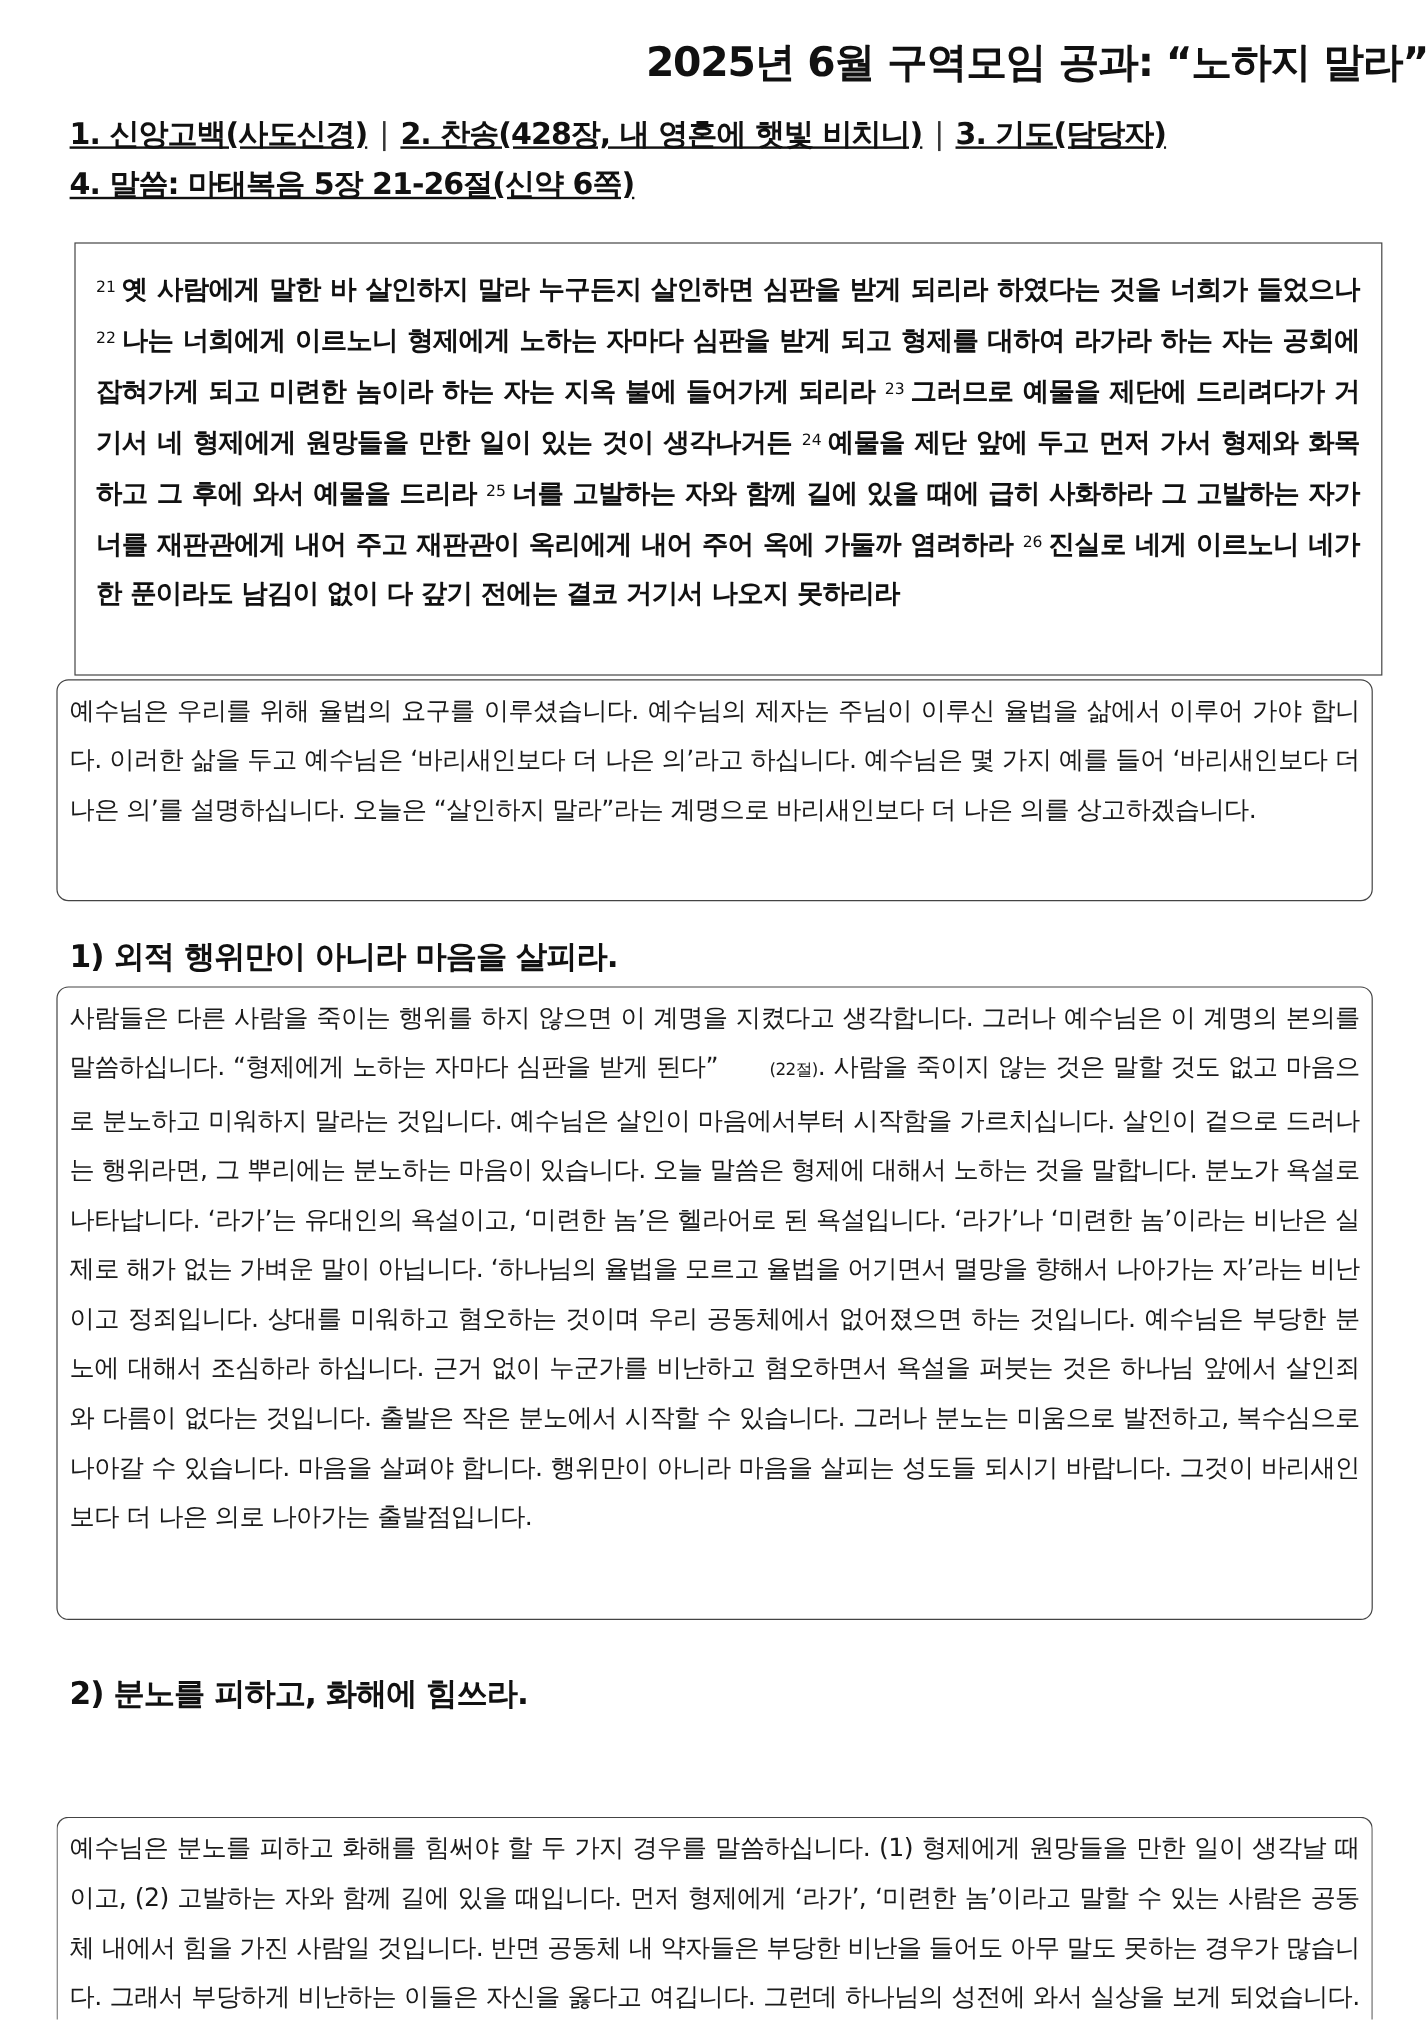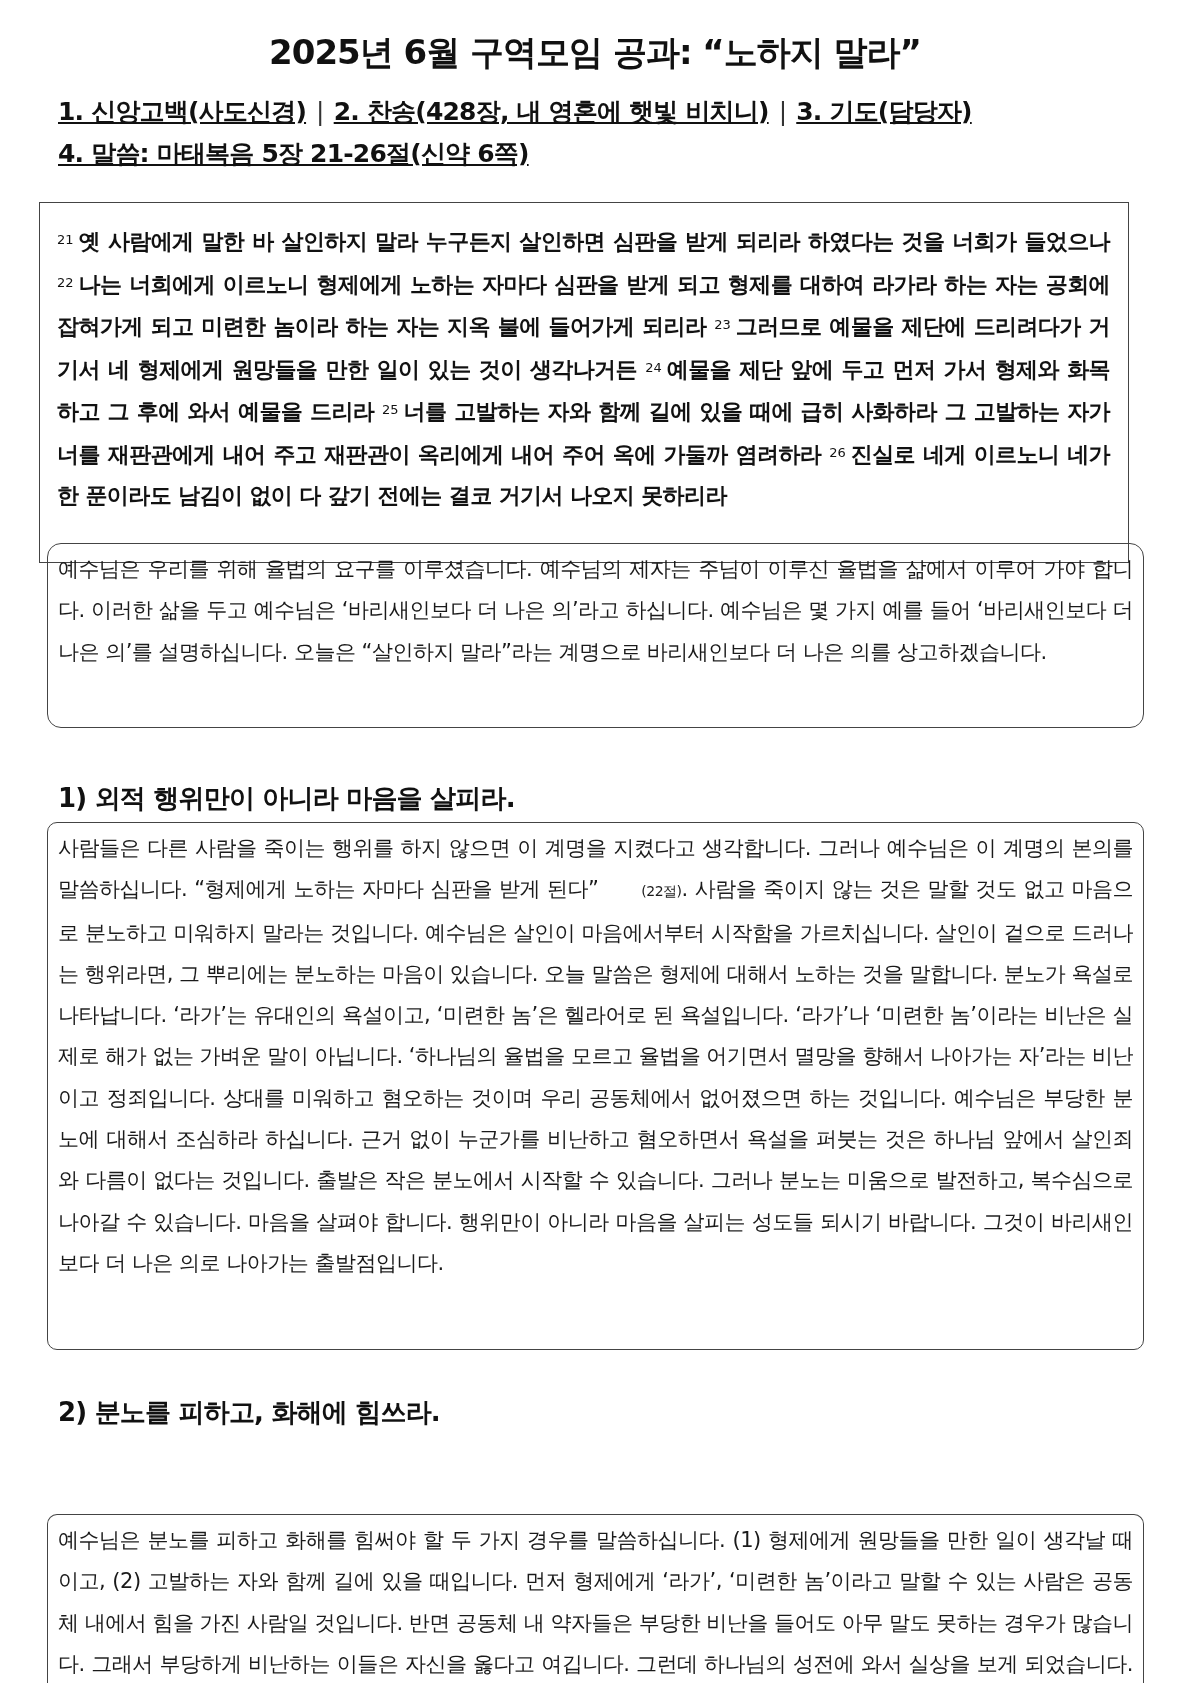--- a/index.html
+++ b/index.html
@@ -1,28 +1,28 @@
 <!DOCTYPE html>
 <html><head>
   <meta charset="utf-8">
   <style>
     * { box-sizing: border-box; margin: 0; padding: 0; }
     html, body { width: 1190px; height: 1683px; background: #ffffff; overflow: hidden; }
     body { font-family: "DejaVu Sans", "Liberation Sans", sans-serif; color: #111; position: relative; }
     .page-title {
-      position: absolute; left: 0; top: 30px; width: 1190px; text-align: center;
+      position: absolute; left: 0; top: 30px; width: 1190px; text-align: right;
       font-size: 34px; font-weight: bold; letter-spacing: -1px; line-height: 44px;
     }
     .order-line {
       position: absolute; left: 58px; font-size: 25px; font-weight: bold; letter-spacing: -0.8px;
       line-height: 32px; white-space: nowrap; text-decoration: underline;
     }
     .order-line .sep { display: inline-block; margin: 0 10px; font-weight: normal; color: #333; }
     .scripture-box {
-      position: absolute; left: 39px; top: 202px; width: 1090px; height: 361px;
+      position: absolute; left: 62px; top: 202px; width: 1090px; height: 361px;
       border: 1.5px solid #444; padding: 17px 18px 0 17px;
       font-size: 22px; font-weight: bold; line-height: 40.6px; letter-spacing: -0.6px;
       text-align: justify; text-align-last: left;
     }
     .verse-num { font-size: 13px; font-weight: normal; vertical-align: 5px; margin-right: 5px; letter-spacing: 0; }
     .rbox {
       position: absolute; left: 47px; width: 1097px; border: 1.4px solid #444; border-radius: 10px;
       padding: 5px 10px 0 10px; font-size: 21px; line-height: 41.3px; letter-spacing: -0.5px;
       text-align: justify; text-align-last: left; color: #1a1a1a;
     }
@@ -44,21 +44,21 @@
 
 <div class="scripture-box">
   <span class="verse-num">21</span><span>옛 사람에게 말한 바 살인하지 말라 누구든지 살인하면 심판을 받게 되리라 하였다는 것을 너희가 들었으나</span>
   <span class="verse-num">22</span><span>나는 너희에게 이르노니 형제에게 노하는 자마다 심판을 받게 되고 형제를 대하여 라가라 하는 자는 공회에 잡혀가게 되고 미련한 놈이라 하는 자는 지옥 불에 들어가게 되리라</span>
   <span class="verse-num">23</span><span>그러므로 예물을 제단에 드리려다가 거기서 네 형제에게 원망들을 만한 일이 있는 것이 생각나거든</span>
   <span class="verse-num">24</span><span>예물을 제단 앞에 두고 먼저 가서 형제와 화목하고 그 후에 와서 예물을 드리라</span>
   <span class="verse-num">25</span><span>너를 고발하는 자와 함께 길에 있을 때에 급히 사화하라 그 고발하는 자가 너를 재판관에게 내어 주고 재판관이 옥리에게 내어 주어 옥에 가둘까 염려하라</span>
   <span class="verse-num">26</span><span>진실로 네게 이르노니 네가 한 푼이라도 남김이 없이 다 갚기 전에는 결코 거기서 나오지 못하리라</span>
 </div>
 
-<div class="rbox" style="top:543px; height:185px;border-radius:14px;">
+<div class="rbox" style="top:566px; height:185px;">
   <span>예수님은 우리를 위해 율법의 요구를 이루셨습니다. 예수님의 제자는 주님이 이루신 율법을 삶에서 이루어 가야 합니다. 이러한 삶을 두고 예수님은 ‘바리새인보다 더 나은 의’라고 하십니다. 예수님은 몇 가지 예를 들어 ‘바리새인보다 더 나은 의’를 설명하십니다. 오늘은 “살인하지 말라”라는 계명으로 바리새인보다 더 나은 의를 상고하겠습니다.</span>
 </div>
 
 <div class="heading" style="top:783px;">1)  외적 행위만이 아니라 마음을 살피라.</div>
 
 <div class="rbox" style="top:822px; height:528px;">
   <span>사람들은 다른 사람을 죽이는 행위를 하지 않으면 이 계명을 지켰다고 생각합니다. 그러나 예수님은 이 계명의 본의를 말씀하십니다. “형제에게 노하는 자마다 심판을 받게 된다”</span><span class="small-ref">(22절)</span><span>. 사람을 죽이지 않는 것은 말할 것도 없고 마음으로 분노하고 미워하지 말라는 것입니다. 예수님은 살인이 마음에서부터 시작함을 가르치십니다. 살인이 겉으로 드러나는 행위라면, 그 뿌리에는 분노하는 마음이 있습니다. 오늘 말씀은 형제에 대해서 노하는 것을 말합니다. 분노가 욕설로 나타납니다. ‘라가’는 유대인의 욕설이고, ‘미련한 놈’은 헬라어로 된 욕설입니다. ‘라가’나 ‘미련한 놈’이라는 비난은 실제로 해가 없는 가벼운 말이 아닙니다. ‘하나님의 율법을 모르고 율법을 어기면서 멸망을 향해서 나아가는 자’라는 비난이고 정죄입니다. 상대를 미워하고 혐오하는 것이며 우리 공동체에서 없어졌으면 하는 것입니다. 예수님은 부당한 분노에 대해서 조심하라 하십니다. 근거 없이 누군가를 비난하고 혐오하면서 욕설을 퍼붓는 것은 하나님 앞에서 살인죄와 다름이 없다는 것입니다. 출발은 작은 분노에서 시작할 수 있습니다. 그러나 분노는 미움으로 발전하고, 복수심으로 나아갈 수 있습니다. 마음을 살펴야 합니다. 행위만이 아니라 마음을 살피는 성도들 되시기 바랍니다. 그것이 바리새인보다 더 나은 의로 나아가는 출발점입니다.</span>
 </div>
 
 <div class="heading" style="top:1397px;">2)  분노를 피하고, 화해에 힘쓰라.</div>

